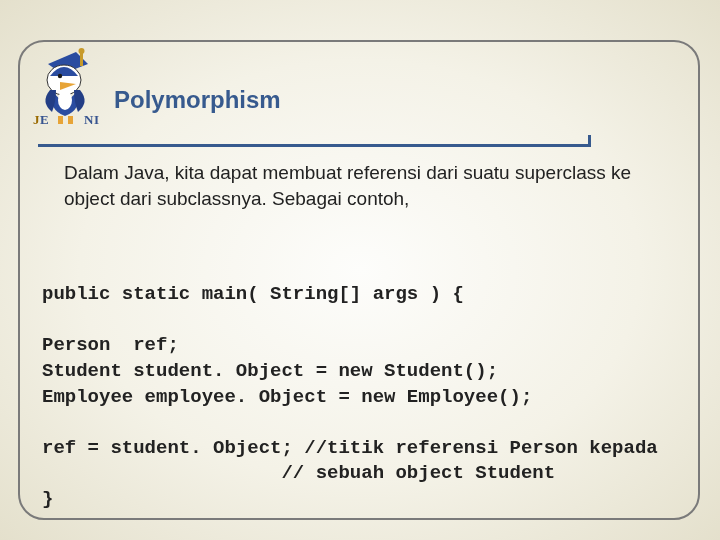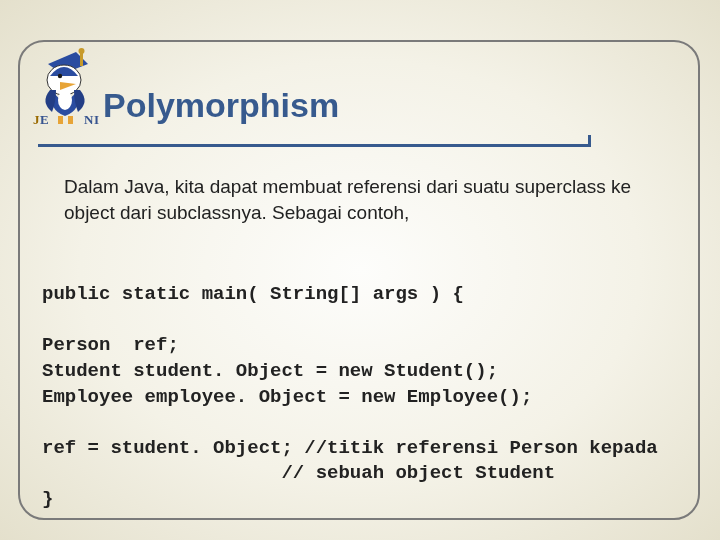--- a/index.html
+++ b/index.html
@@ -24,24 +24,24 @@
   }
   .logo {
     position: absolute;
     left: 30px;
     top: 46px;
     width: 72px;
     height: 82px;
   }
   .title {
     position: absolute;
-    left: 103px;
+    left: 114px;
     top: 86px;
     font-family: Verdana, sans-serif;
-    font-size: 34px;
+    font-size: 24px;
     font-weight: bold;
     color: #375a8e;
   }
   .rule {
     position: absolute;
     left: 38px;
     top: 144px;
     width: 552px;
     height: 0;
     border-bottom: 3px solid #375a8e;
@@ -50,21 +50,21 @@
     position: absolute;
     right: -1px;
     top: -9px;
     width: 0;
     height: 12px;
     border-left: 3px solid #375a8e;
   }
   .body-text {
     position: absolute;
     left: 64px;
-    top: 174px;
+    top: 160px;
     width: 590px;
     font-size: 19px;
     line-height: 1.35;
   }
   .code {
     position: absolute;
     left: 42px;
     top: 282px;
     width: 640px;
     font-family: "Courier New", Courier, monospace;

